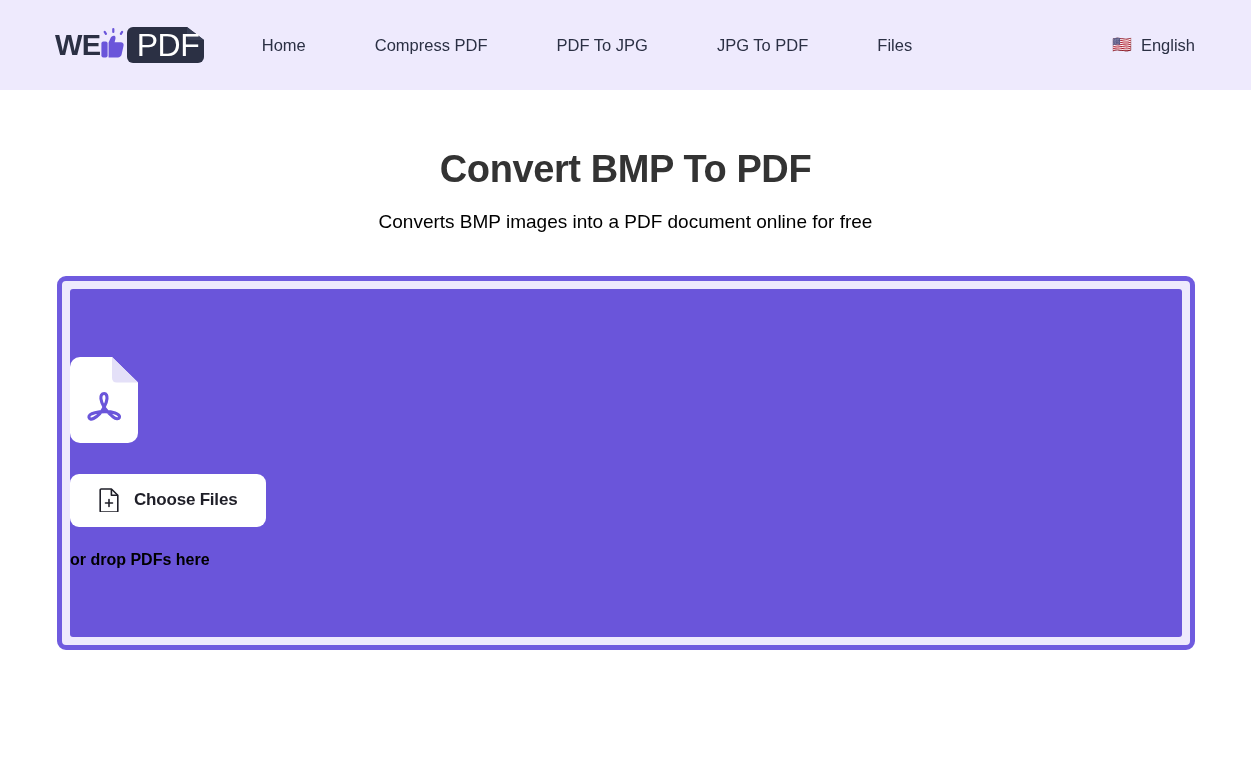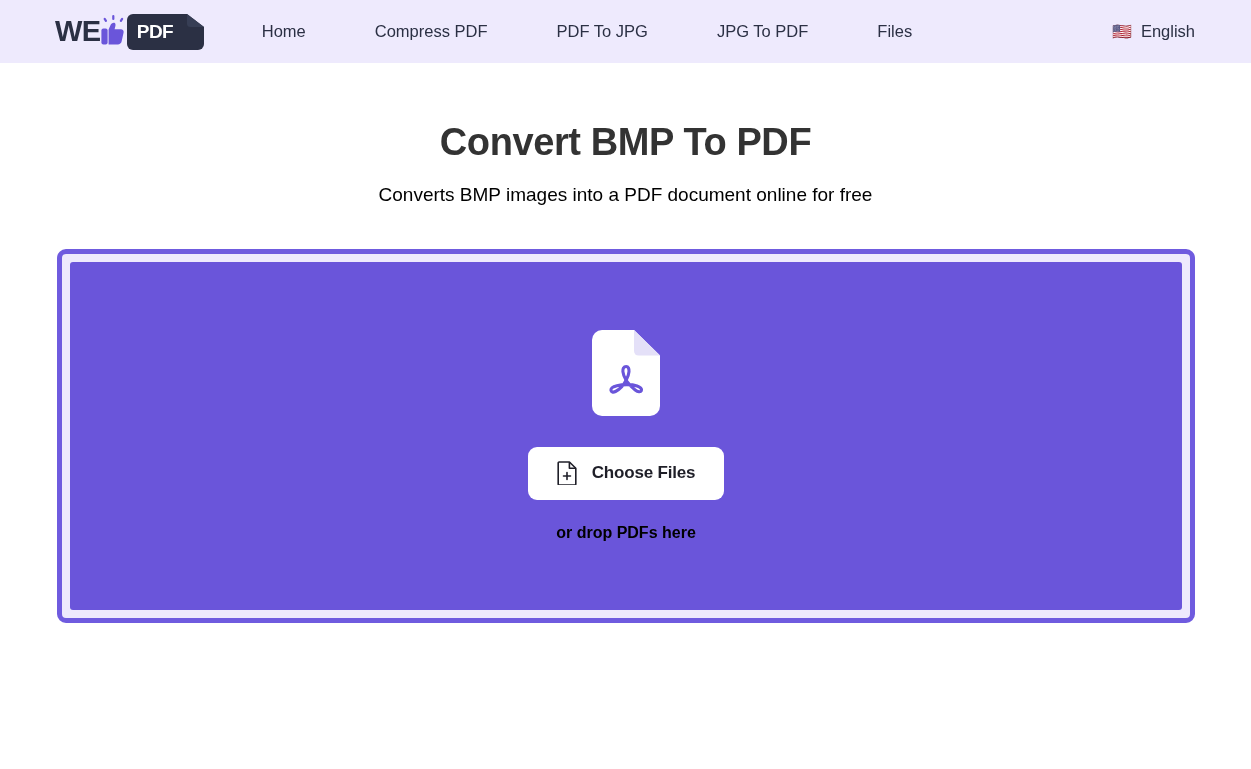--- a/index.html
+++ b/index.html
@@ -7,21 +7,21 @@
   html, body {
     width: 1251px;
     height: 769px;
     background: #ffffff;
     font-family: "Liberation Sans", sans-serif;
     overflow: hidden;
   }
 
   
   .header {
-    height: 63px;
+    height: 90px;
     background: #eeeafd;
     display: flex;
     align-items: center;
     padding: 0 56px 0 55px;
   }
 
   .logo {
     display: flex;
     align-items: center;
     height: 44px;
@@ -47,22 +47,22 @@
     height: 36px;
     display: flex;
     align-items: center;
     margin-left: -3px;
   }
   .logo-badge-text {
     position: absolute;
     left: 10px;
     top: 50%;
     transform: translateY(-50%);
-    font-size: 19px;
-    font-weight: bold;
+    font-size: 32px;
+    font-weight: normal;
     color: #ffffff;
     letter-spacing: -0.5px;
   }
 
   
   .nav {
     display: flex;
     align-items: flex-start;
     flex: 1 1 auto;
     margin-left: 58px;
@@ -126,21 +126,21 @@
     background: #eeeafd;
     padding: 8px;
   }
   .dropzone {
     width: 100%;
     height: 100%;
     background: #6a55da;
     border-radius: 3px;
     display: flex;
     flex-direction: column;
-    align-items: center;
+    align-items: flex-start;
     justify-content: center;
     cursor: pointer;
   }
 
   .pdf-icon { width: 68px; height: 86px; display: block; }
 
   .choose-files-btn {
     margin-top: 31px;
     background: #ffffff;
     border: none;

